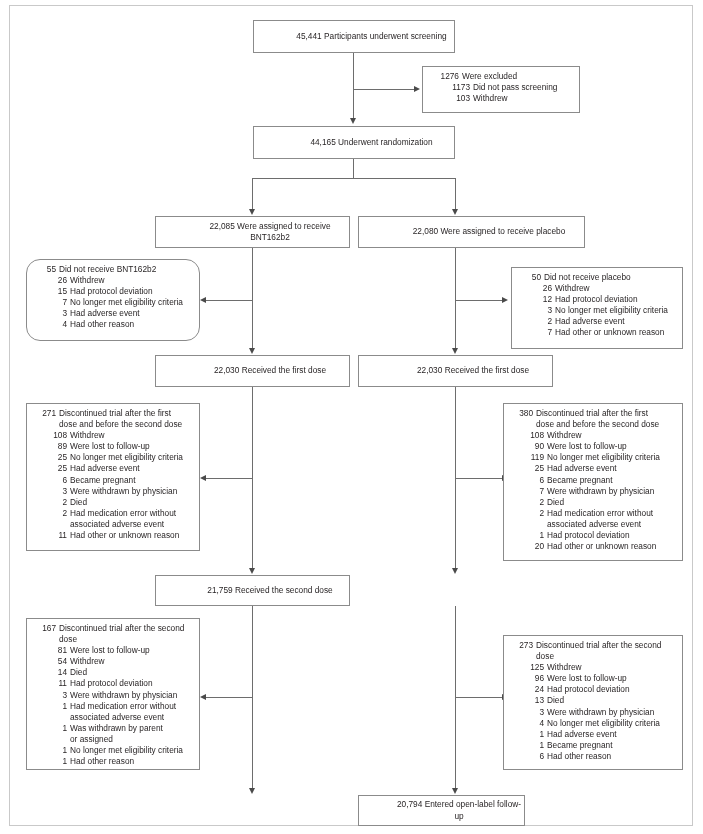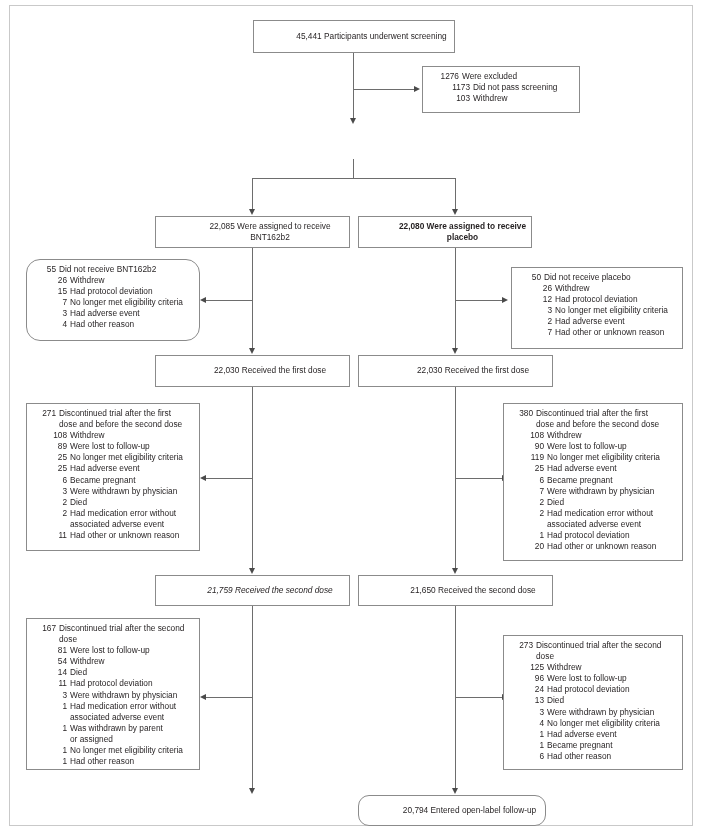--- a/index.html
+++ b/index.html
@@ -126,32 +126,35 @@
     <div class="row lvl1">
       <span class="num">1173</span>
       <span class="txt">Did not pass screening</span>
     </div>
     <div class="row lvl1">
       <span class="num">103</span>
       <span class="txt">Withdrew</span>
     </div>
   </div>
 
+  <div class="box center" style="left:253px;top:126px;width:202px;height:33px;">
+    <span>44,165 Underwent randomization</span>
+  </div>
 
   <div class="vline" style="left:353px;top:159px;height:19px;"></div>
   <div class="hline" style="left:252px;top:178px;width:203px;"></div>
   <div class="vline" style="left:252px;top:178px;height:32px;"></div>
   <div class="arrow-down" style="left:249px;top:209px;"></div>
   <div class="vline" style="left:455px;top:178px;height:32px;"></div>
   <div class="arrow-down" style="left:452px;top:209px;"></div>
 
   <div class="box center" style="left:155px;top:216px;width:195px;height:32px;">
     <span>22,085 Were assigned to receive BNT162b2</span>
   </div>
-  <div class="box center" style="left:358px;top:216px;width:174px;height:32px;font-weight:bold;">
+  <div class="box center" style="left:358px;top:216px;width:227px;height:32px;">
     <span>22,080 Were assigned to receive placebo</span>
   </div>
 
   <div class="vline" style="left:252px;top:248px;height:101px;"></div>
   <div class="arrow-down" style="left:249px;top:348px;"></div>
   <div class="hline" style="left:206px;top:300px;width:47px;"></div>
   <div class="arrow-left" style="left:200px;top:296.5px;"></div>
 
   <div class="vline" style="left:455px;top:248px;height:101px;"></div>
   <div class="arrow-down" style="left:452px;top:348px;"></div>
@@ -316,25 +319,22 @@
     <div class="row lvl1">
       <span class="num">1</span>
       <span class="txt">Had protocol deviation</span>
     </div>
     <div class="row lvl1">
       <span class="num">20</span>
       <span class="txt">Had other or unknown reason</span>
     </div>
   </div>
 
-  <div class="box center" style="left:155px;top:575px;width:195px;height:31px;font-style:italic;">
+  <div class="box center" style="left:155px;top:575px;width:195px;height:31px;">
     <span>21,759 Received the second dose</span>
-  </div>
-  <div class="box center" style="left:358px;top:575px;width:195px;height:31px;">
-    <span>21,650 Received the second dose</span>
   </div>
 
   <div class="vline" style="left:252px;top:606px;height:183px;"></div>
   <div class="arrow-down" style="left:249px;top:788px;"></div>
   <div class="hline" style="left:206px;top:697px;width:47px;"></div>
   <div class="arrow-left" style="left:200px;top:693.5px;"></div>
 
   <div class="vline" style="left:455px;top:606px;height:183px;"></div>
   <div class="arrow-down" style="left:452px;top:788px;"></div>
   <div class="hline" style="left:455px;top:697px;width:47px;"></div>
@@ -423,17 +423,17 @@
     <div class="row lvl1">
       <span class="num">1</span>
       <span class="txt">Became pregnant</span>
     </div>
     <div class="row lvl1">
       <span class="num">6</span>
       <span class="txt">Had other reason</span>
     </div>
   </div>
 
-  <div class="box center" style="left:358px;top:795px;width:188px;height:31px;border-radius:11px;">
+  <div class="box center" style="left:358px;top:795px;width:167px;height:31px;">
     <span>20,794 Entered open-label follow-up</span>
   </div>
 
 </div>
 
 </body></html>

